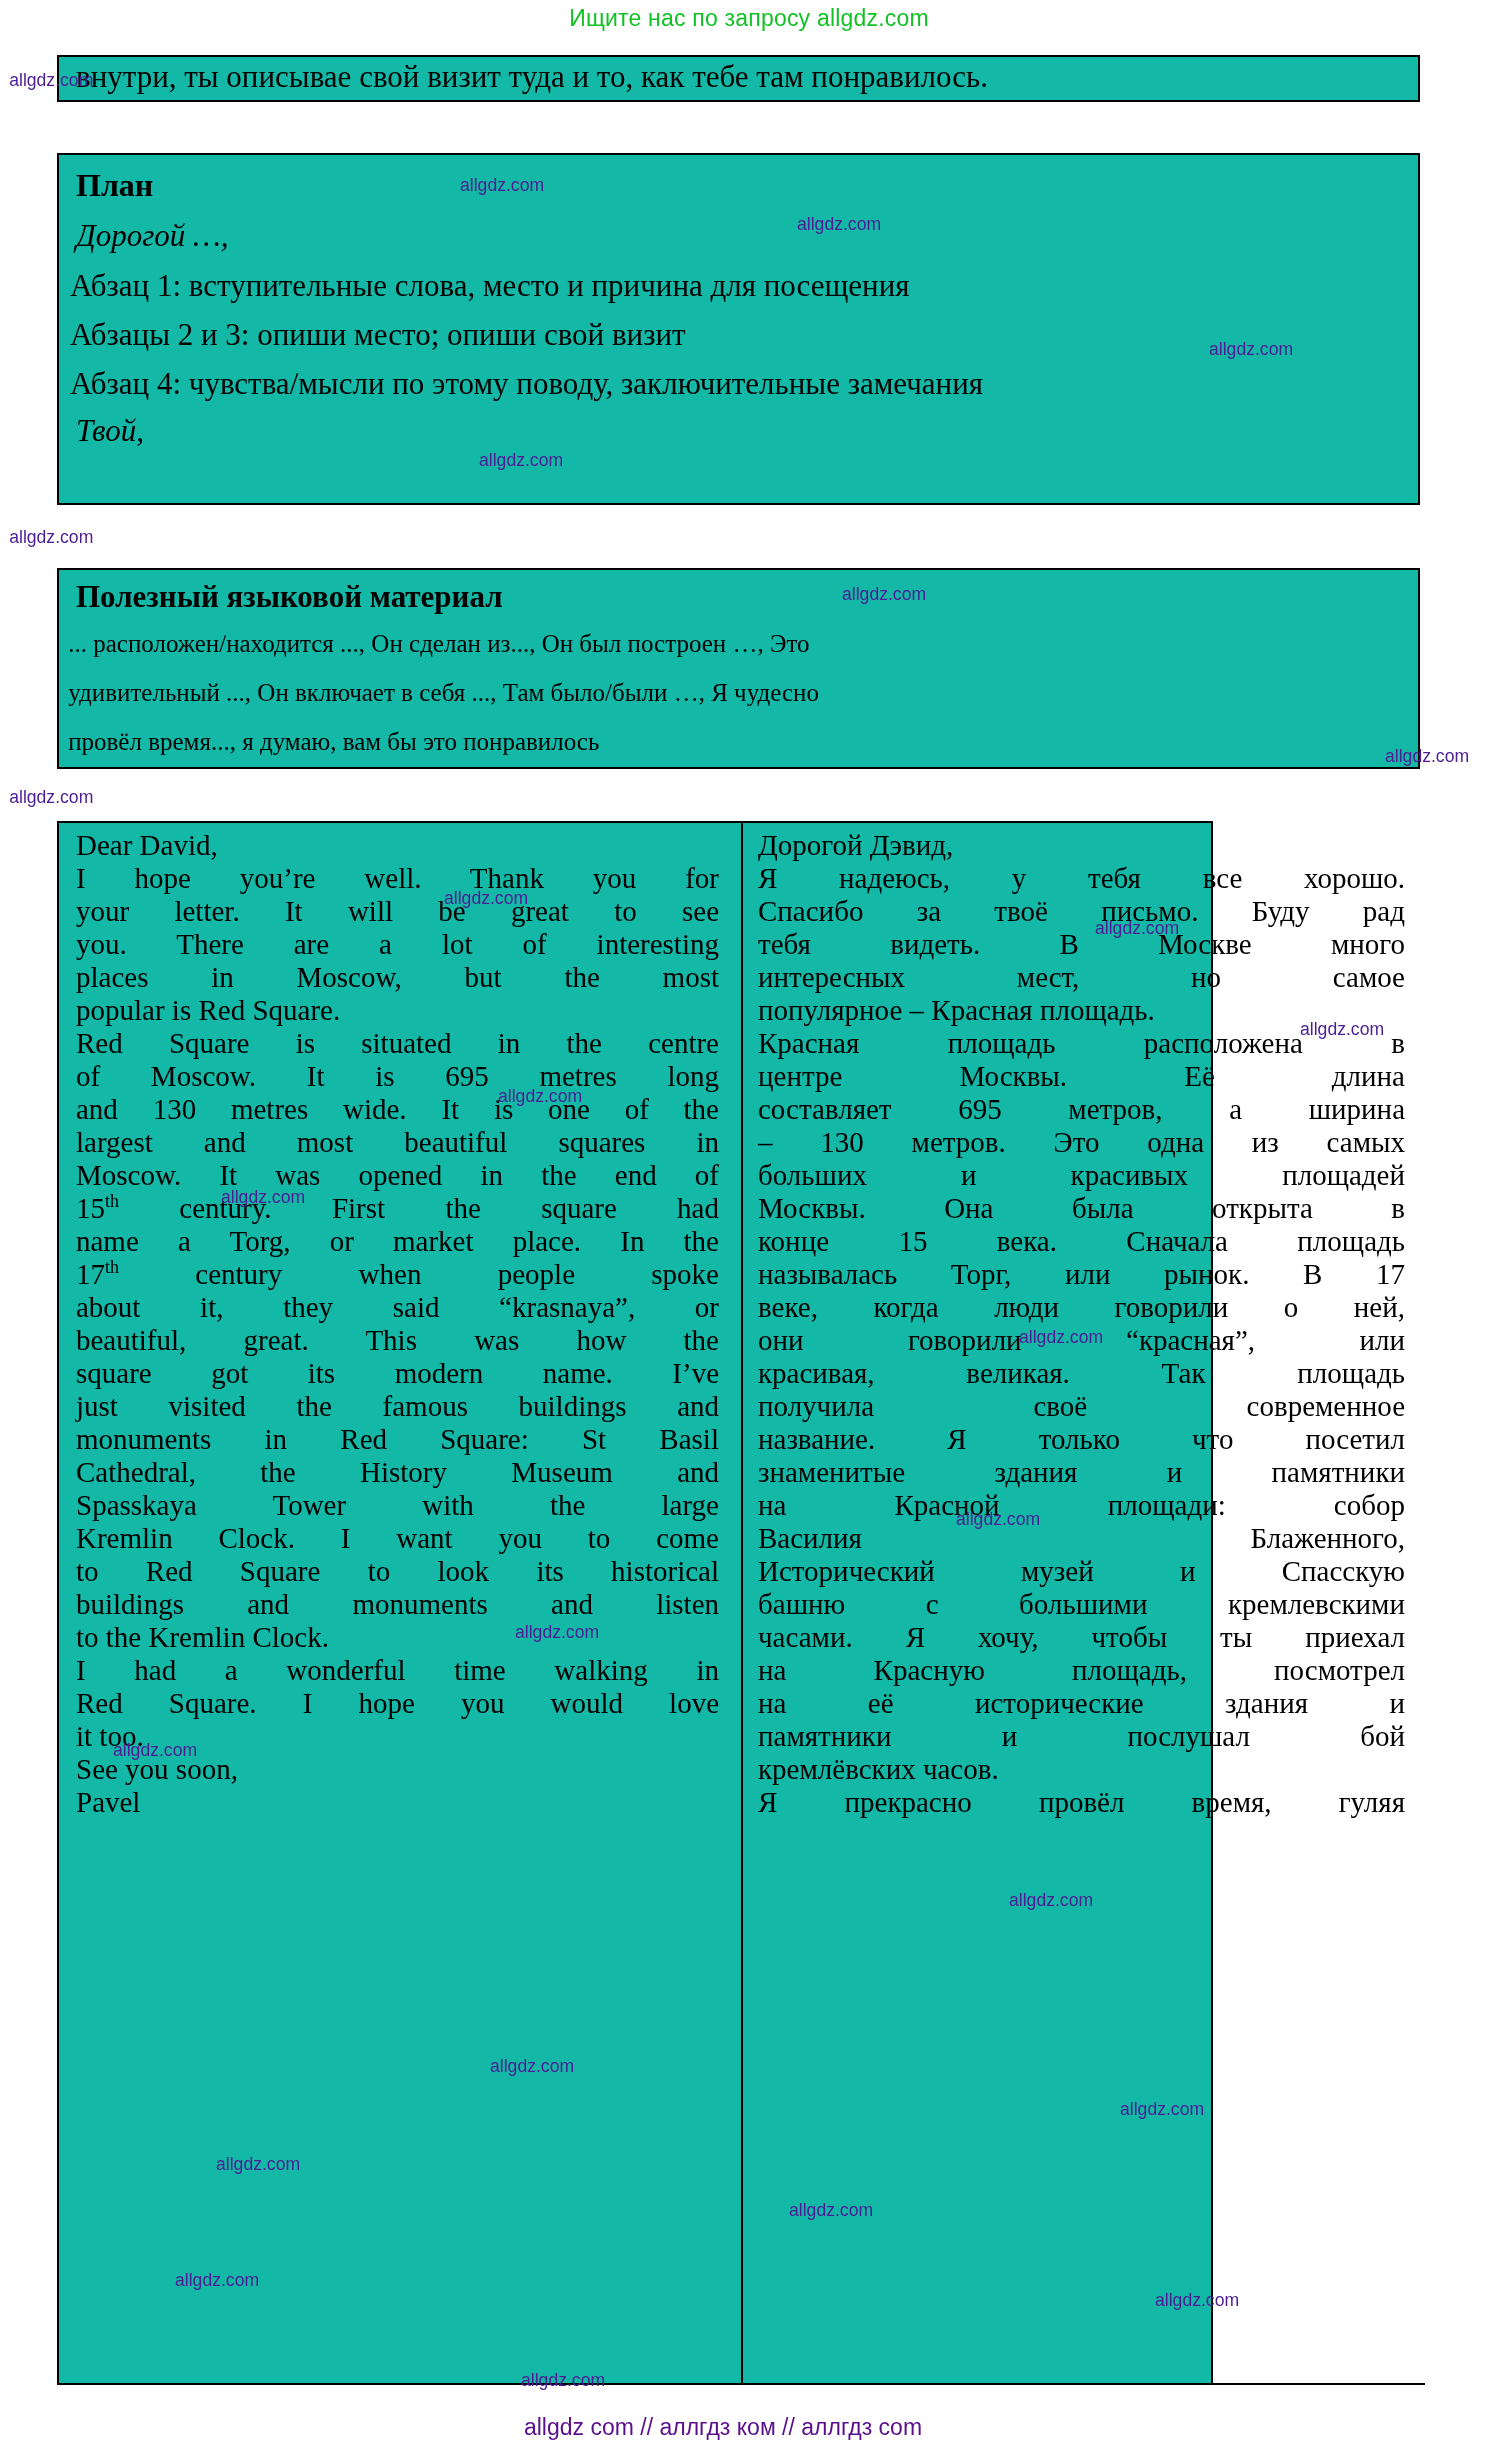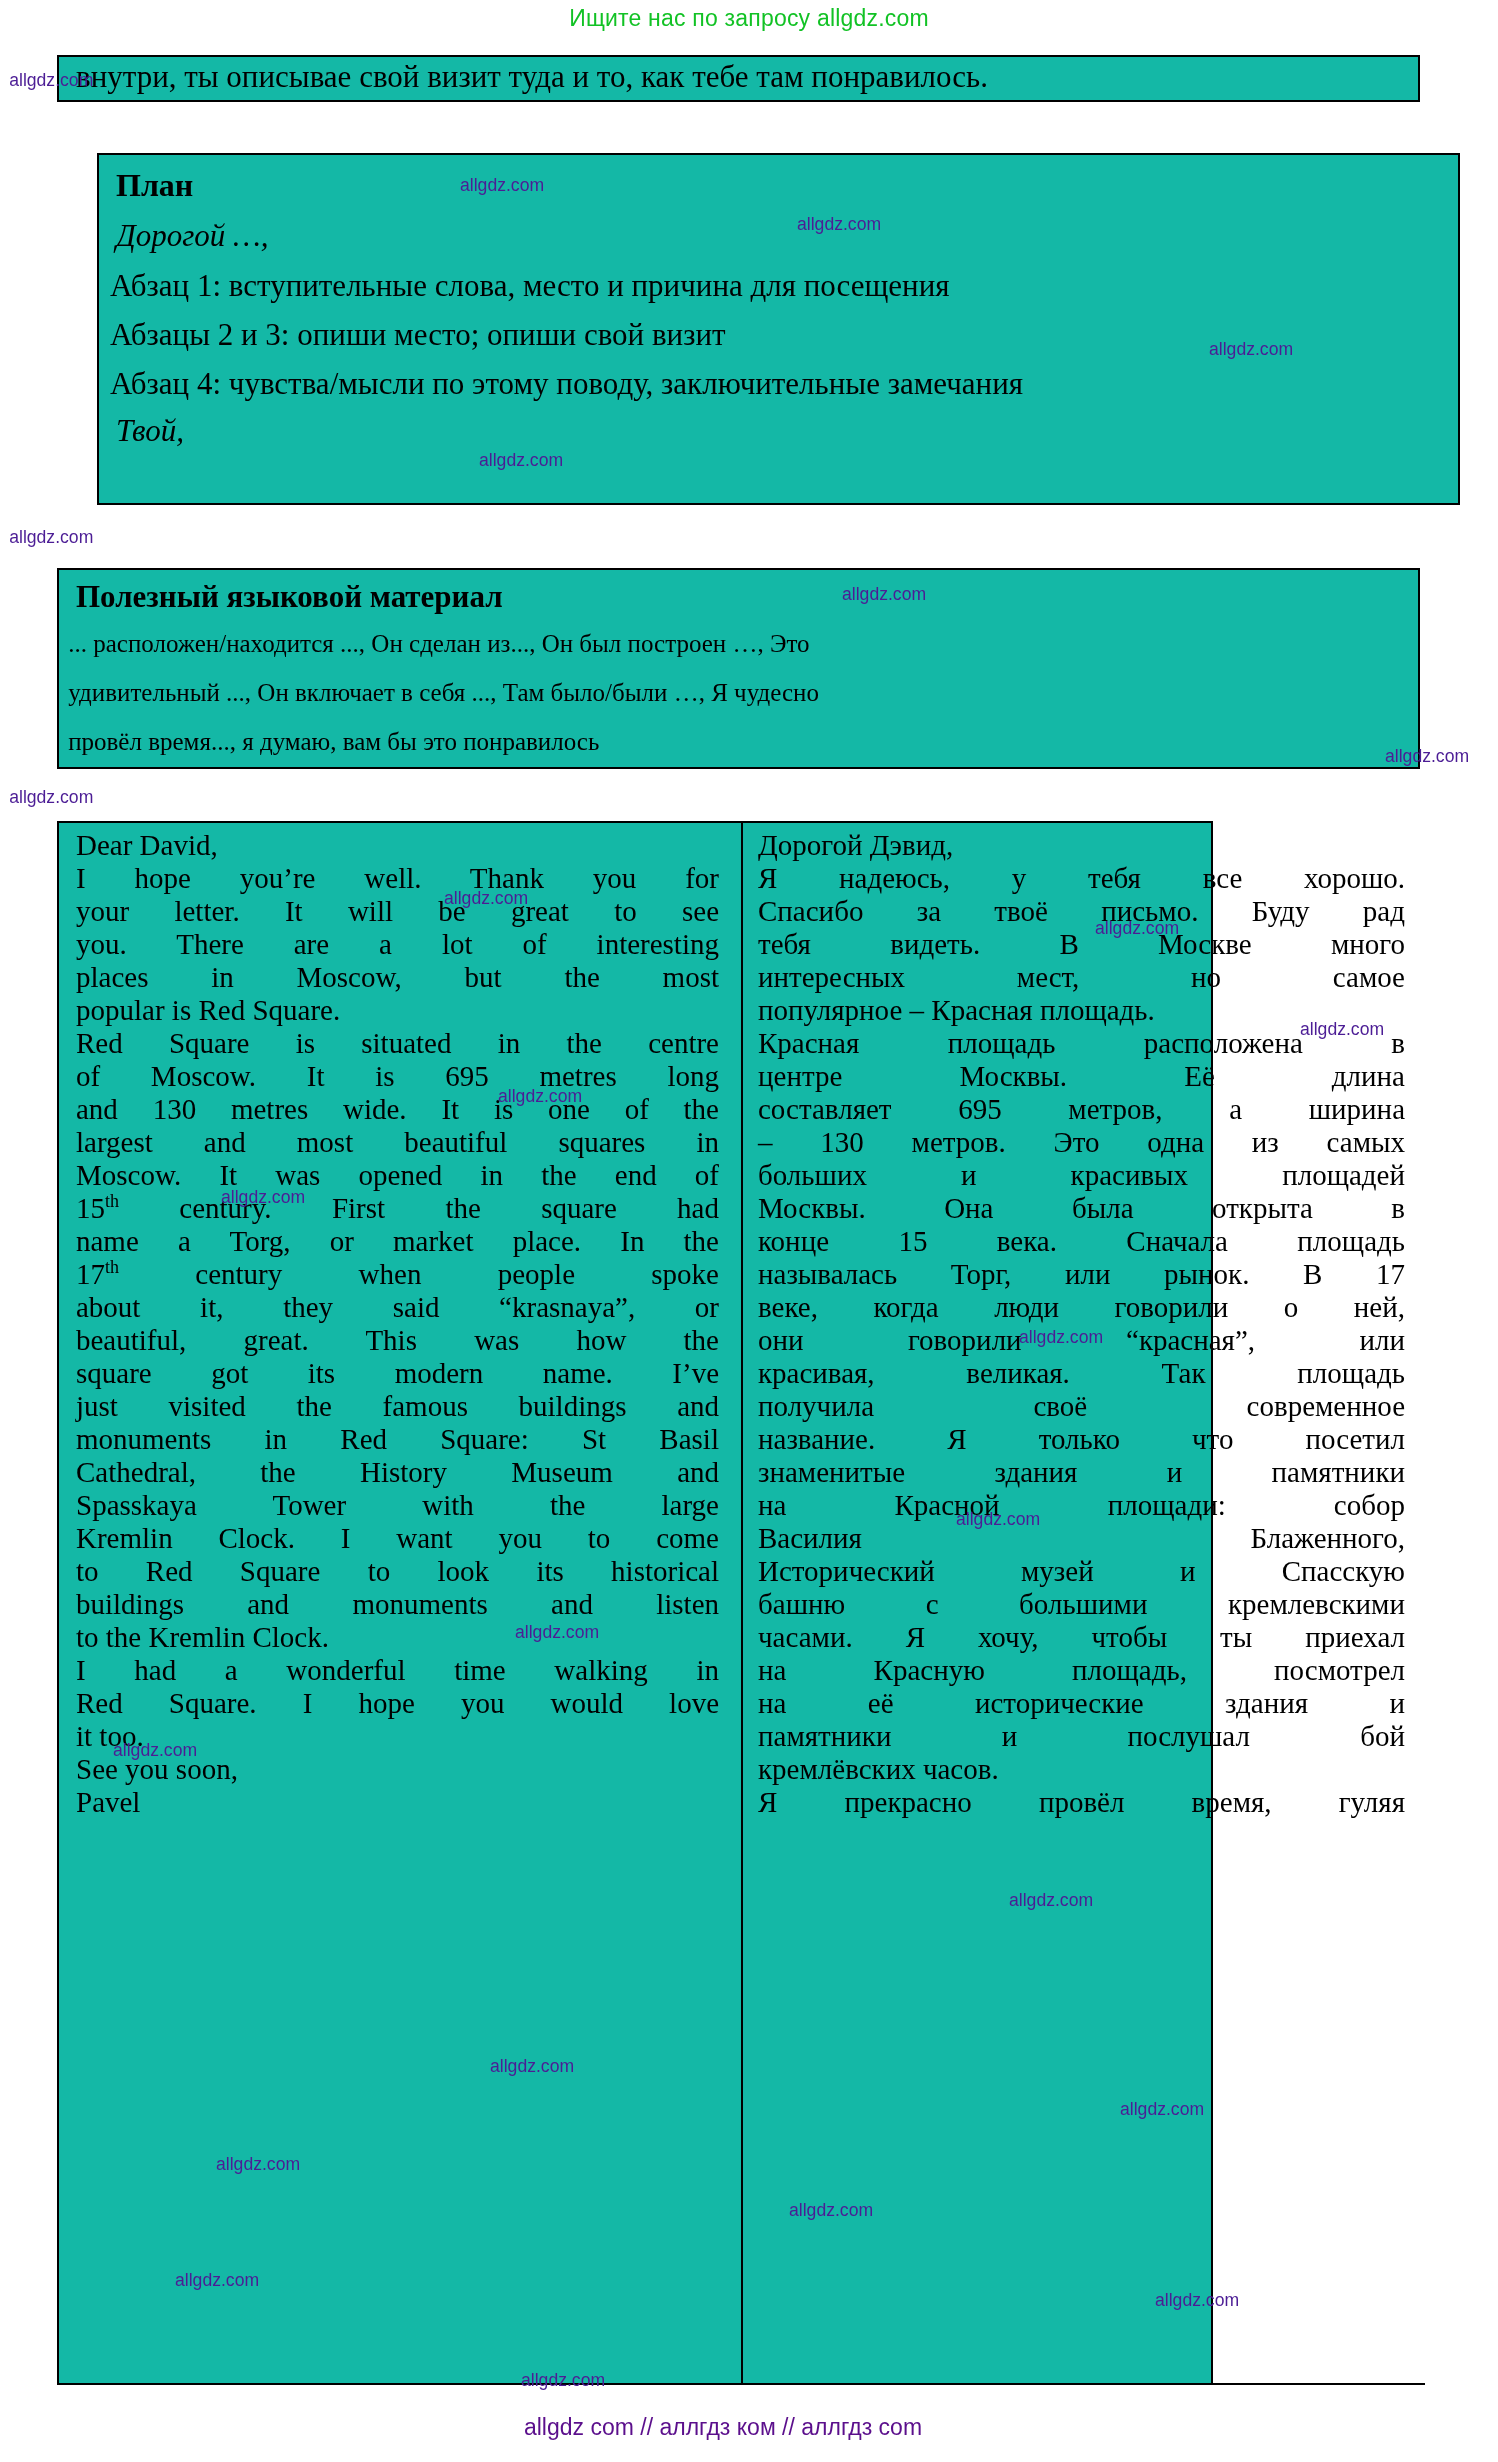--- a/index.html
+++ b/index.html
@@ -51,21 +51,20 @@
     font-size: 31px;
     white-space: nowrap;
   }
 
   
   #box-plan {
     left: 57px;
     top: 153px;
     width: 1363px;
     height: 352px;
-    margin-left: 40px;
   }
   #box-plan .plan-title {
     position: absolute;
     left: 17px;
     top: 12.3px;
     font-size: 32px;
     font-weight: bold;
   }
   #box-plan .plan-greeting {
     position: absolute;

